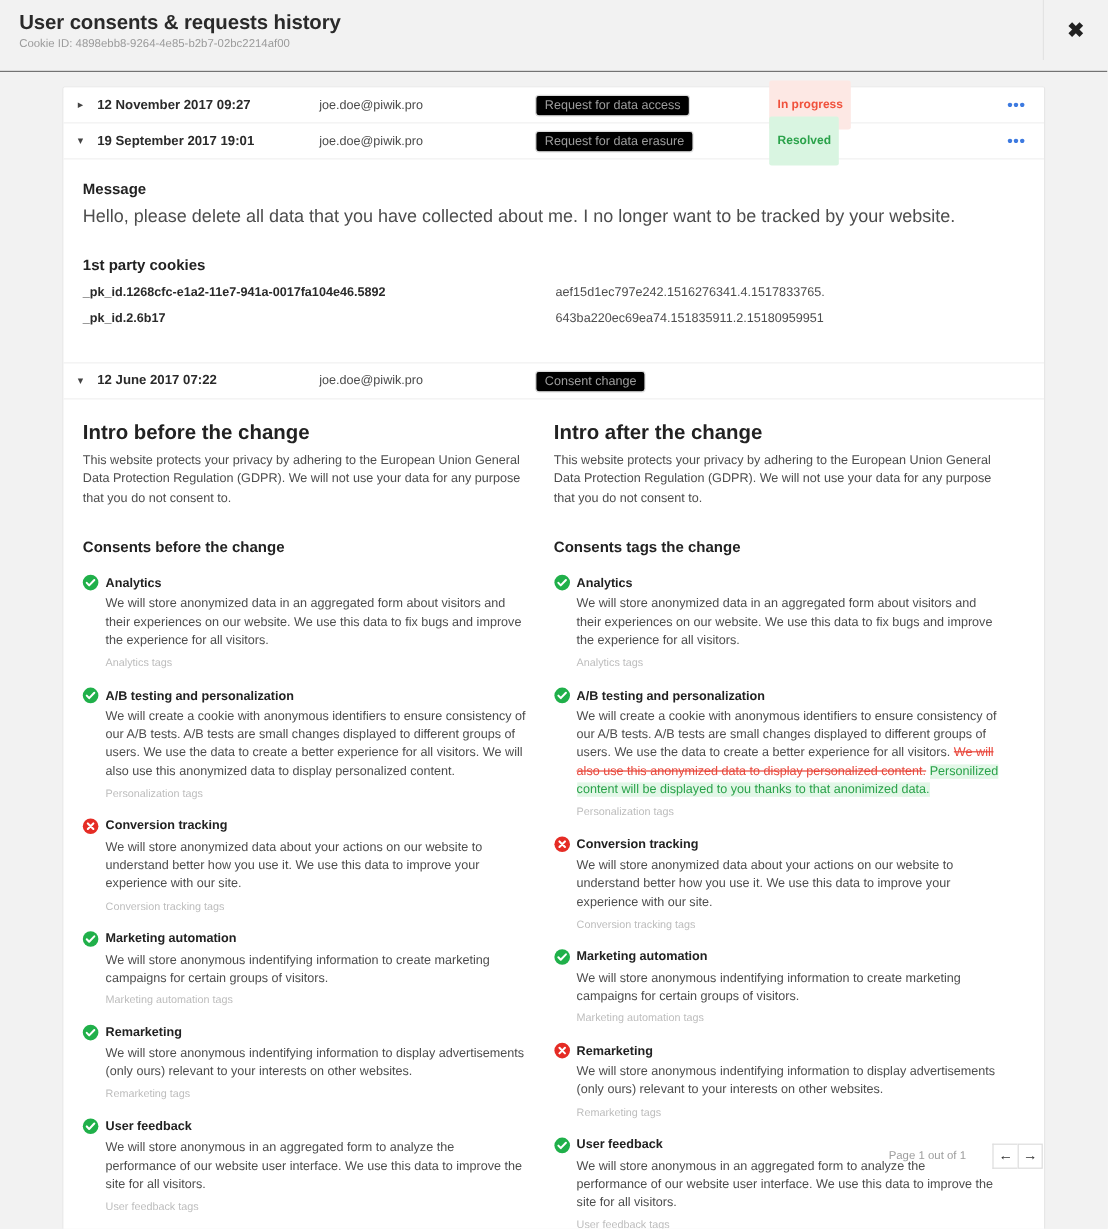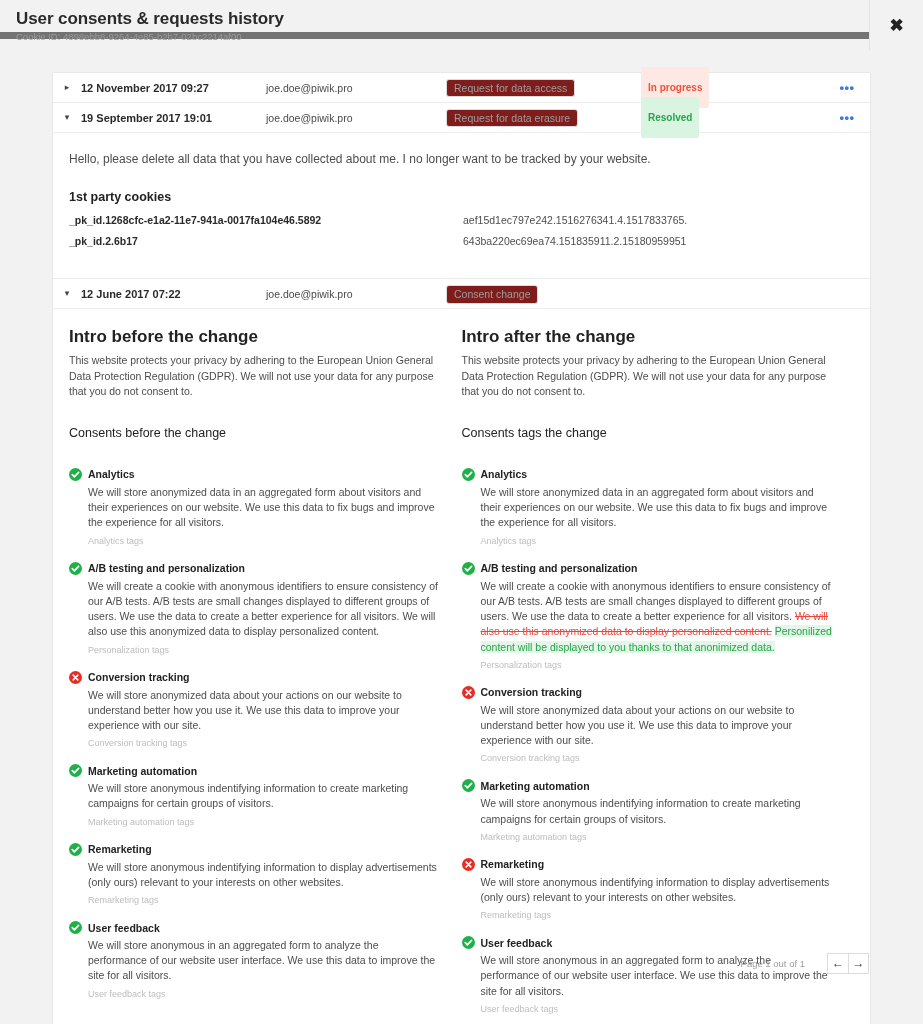--- a/index.html
+++ b/index.html
@@ -8,23 +8,23 @@
     width: 923px; height: 1024px;
     background: #f2f2f2;
     font-family: "Liberation Sans", sans-serif;
     -webkit-font-smoothing: antialiased;
   }
   #page { position: relative; width: 923px; height: 1024px; background: #f2f2f2; overflow: hidden; }
 
   
   .topbar {
     position: relative;
-    height: 39px;
+    height: 60px;
     background: #f2f2f2;
-    border-bottom: 7px solid #737373;
+    border-bottom: 1px solid #737373;
   }
   .topbar-title {
     position: absolute; left: 16px; top: 9px;
     font-size: 17px; font-weight: bold; color: #2a2a2a;
     letter-spacing: -0.1px;
   }
   .topbar-sub {
     position: absolute; left: 16px; top: 31px;
     font-size: 9.5px; color: #9b9b9b;
   }
@@ -69,21 +69,21 @@
     width: 180px; flex: none;
     font-size: 10.5px; color: #4a4a4a;
   }
   .req-type-wrap { width: 195px; flex: none; }
   .req-type {
     display: inline-block;
     border: 1px solid #dcdcdc;
     border-radius: 3px;
     padding: 3px 7px 3px 7px;
     font-size: 10.5px; color: #9d9d9d;
-    background: #7f1d1d;
+    background: #000000;
     line-height: 1;
   }
   .req-status-wrap { flex: 1; }
   .badge {
     display: inline-block;
     padding: 15px 7px;
     font-size: 10px; font-weight: bold;
     border-radius: 2px; line-height: 1.1;
   }
   .badge.inprogress { color: #f0513c; background: #fde8e4; }
@@ -98,21 +98,21 @@
   .panel {
     padding: 18px 16px 22px 16px;
     border-bottom: 1px solid #ededed;
     background: #fff;
   }
   .panel.noborder { border-bottom: none; }
   .sec-title {
     font-size: 12.5px; font-weight: bold; color: #222;
     margin: 0 0 5px 0;
   }
-  .msg-text { font-size: 12px; color: #4d4d4d; line-height: 1.45; }
+  .msg-text { font-size: 15px; color: #4d4d4d; line-height: 1.45; }
 
   .cookies-title {
     font-size: 12.5px; font-weight: bold; color: #222;
     margin: 22px 0 10px 0;
   }
   .cookie-row { display: flex; margin-bottom: 9px; }
   .cookie-name {
     width: 394px; flex: none;
     font-size: 10.5px; font-weight: bold; color: #2a2a2a;
   }
@@ -120,22 +120,22 @@
 
   
   .cols { display: flex; gap: 0; }
   .col { width: 50%; padding-right: 22px; }
   .col-title {
     font-size: 17px; font-weight: bold; color: #222;
     margin: 0 0 6px 0;
   }
   .intro-text { font-size: 10.5px; color: #4d4d4d; line-height: 1.48; }
   .consents-title {
-    font-size: 12.5px; font-weight: normal; color: #222;
-    margin: 26px 0 28px 0;
+    font-size: 12.5px; font-weight: bold; color: #222;
+    margin: 26px 0 16px 0;
   }
 
   .consent { margin-bottom: 16px; position: relative; }
   .consent-head { display: flex; align-items: center; gap: 6px; margin-bottom: 4px; }
   .ico {
     width: 13px; height: 13px; border-radius: 50%;
     flex: none; position: relative;
     display: inline-block;
   }
   .ico.yes { background: #20b04a; }
@@ -205,20 +205,21 @@
       <div class="req-type-wrap">
         <span class="req-type">Request for data erasure</span>
       </div>
       <div class="req-status-wrap">
         <span class="badge resolved">Resolved</span>
       </div>
       <div class="dots">•••</div>
     </div>
 
     <div class="panel">
+      <div class="sec-title">Message</div>
       <div class="msg-text">Hello, please delete all data that you have collected about me. I no longer want to be tracked by your website.</div>
 
       <div class="cookies-title">1st party cookies</div>
       <div class="cookie-row">
         <div class="cookie-name">_pk_id.1268cfc-e1a2-11e7-941a-0017fa104e46.5892</div>
         <div class="cookie-val">aef15d1ec797e242.1516276341.4.1517833765.</div>
       </div>
       <div class="cookie-row">
         <div class="cookie-name">_pk_id.2.6b17</div>
         <div class="cookie-val">643ba220ec69ea74.151835911.2.15180959951</div>

